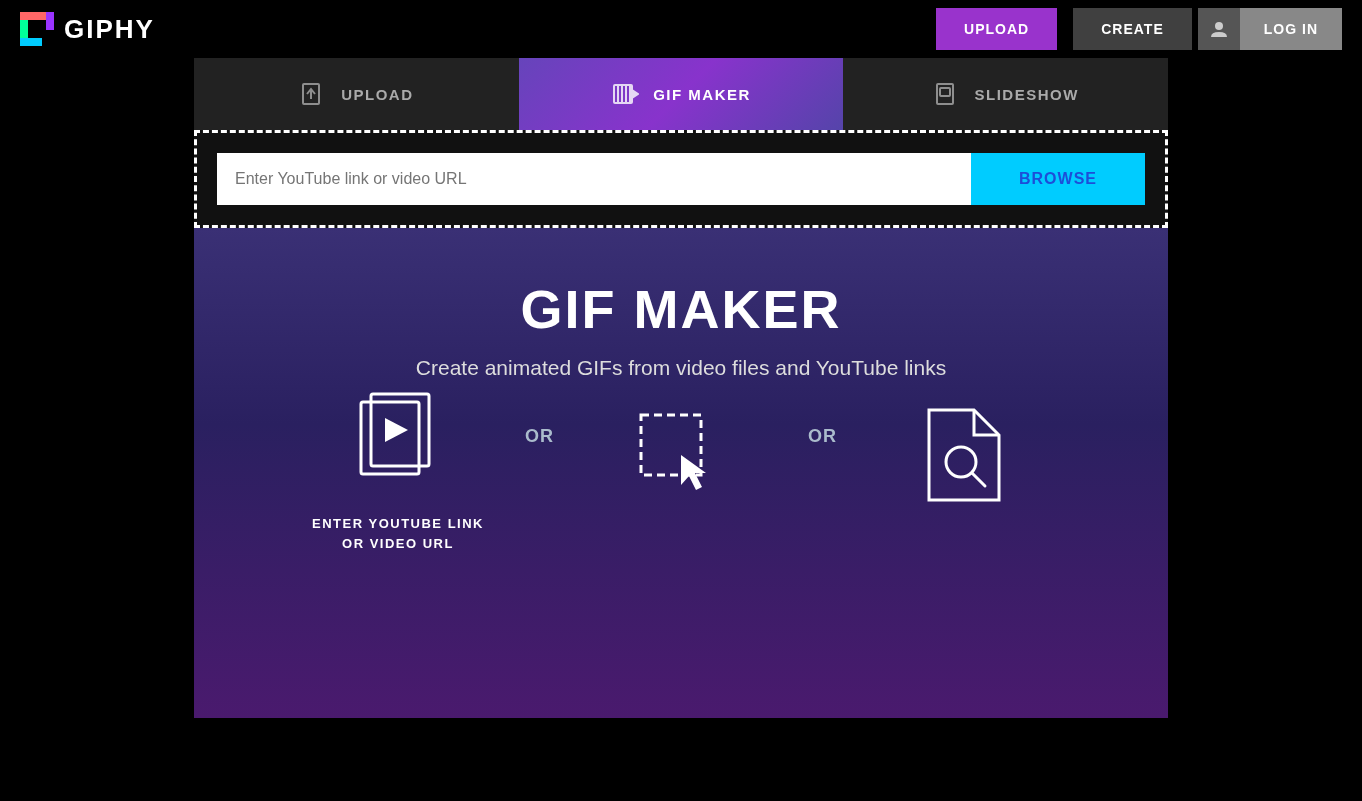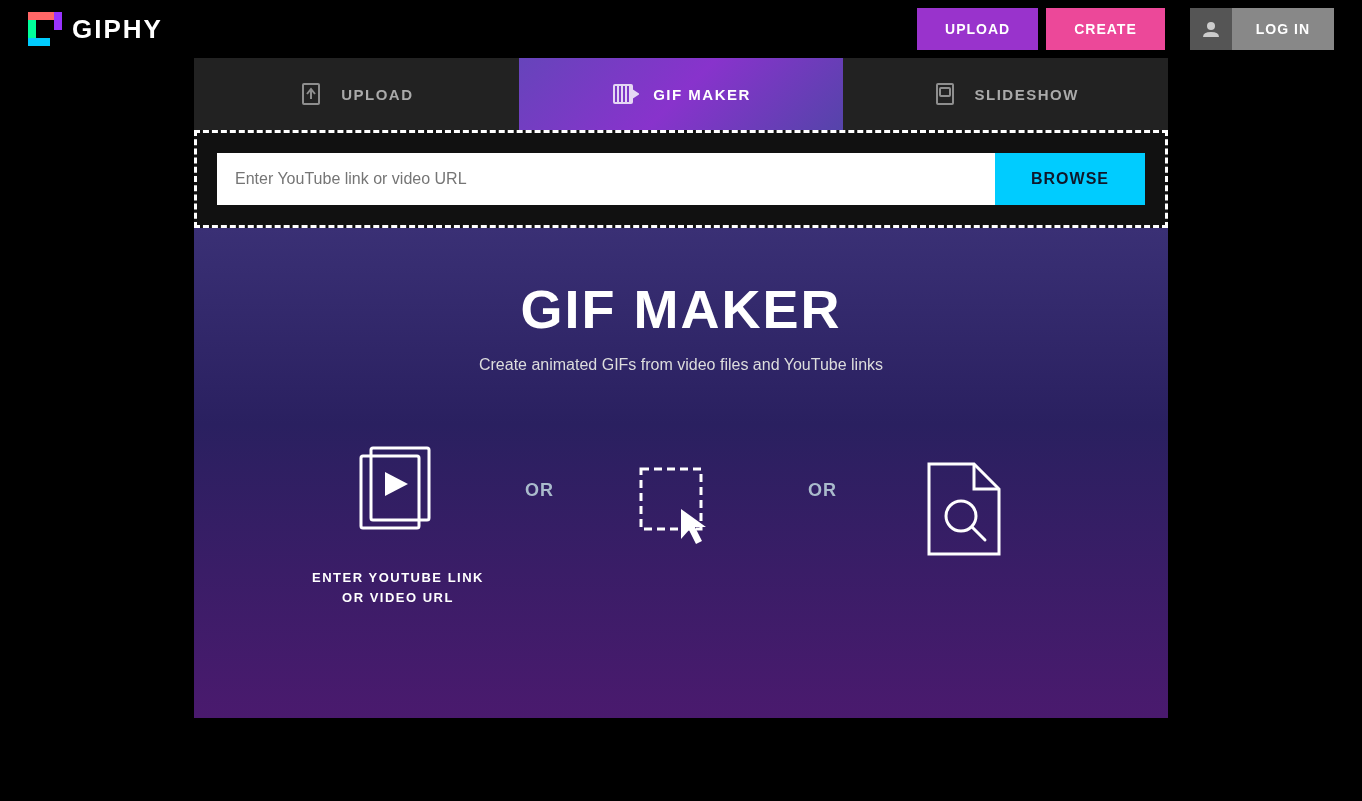--- a/index.html
+++ b/index.html
@@ -10,21 +10,21 @@
       min-height: 801px;
       overflow-x: hidden;
     }
 
     
     .header {
       background: #000;
       display: flex;
       align-items: center;
       justify-content: space-between;
-      padding: 0 28px;
+      padding: 0 20px;
       height: 58px;
     }
     .logo-area {
       display: flex;
       align-items: center;
       gap: 10px;
     }
     .logo-icon {
       width: 34px;
       height: 34px;
@@ -45,35 +45,35 @@
       color: #fff;
       border: none;
       padding: 0 28px;
       height: 42px;
       font-size: 14px;
       font-weight: 800;
       letter-spacing: 1px;
       cursor: pointer;
     }
     .btn-create {
-      background: #ec4899;
+      background: #404040;
       color: #fff;
       border: none;
       padding: 0 28px;
       height: 42px;
       font-size: 14px;
       font-weight: 800;
       letter-spacing: 1px;
       cursor: pointer;
-      margin-left: 4px;
+      margin-left: 12px;
     }
     .btn-login-area {
       display: flex;
       align-items: flex-end;
-      margin-left: 21px;
+      margin-left: 2px;
     }
     .btn-user-icon {
       background: #555;
       border: none;
       width: 42px;
       height: 42px;
       display: flex;
       align-items: center;
       justify-content: center;
       cursor: pointer;
@@ -136,24 +136,24 @@
       height: 52px;
       border: none;
       outline: none;
       font-size: 16px;
       color: #999;
       padding: 0 18px;
       background: #fff;
     }
     .btn-browse {
       background: #00ccff;
-      color: #0f172a;
+      color: #1d4ed8;
       border: none;
       height: 52px;
-      padding: 0 36px;
+      padding: 0 48px;
       font-size: 16px;
       font-weight: 800;
       letter-spacing: 1px;
       cursor: pointer;
     }
 
     
     .main-content {
       margin: 0 194px;
       background: linear-gradient(180deg, #3a3075 0%, #2a2060 40%, #4a1a6e 100%);
@@ -165,22 +165,21 @@
     }
     .gif-maker-title {
       color: #fff;
       font-size: 54px;
       font-weight: 900;
       letter-spacing: 2px;
       margin-bottom: 16px;
     }
     .gif-maker-subtitle {
       color: #ddd;
-      font-size: 16px;
-      margin-bottom: 60px;
+      font-size: 21px;
     }
 
     
     .icons-row {
       display: flex;
       align-items: center;
       justify-content: center;
       gap: 0;
       width: 100%;
       max-width: 760px;

